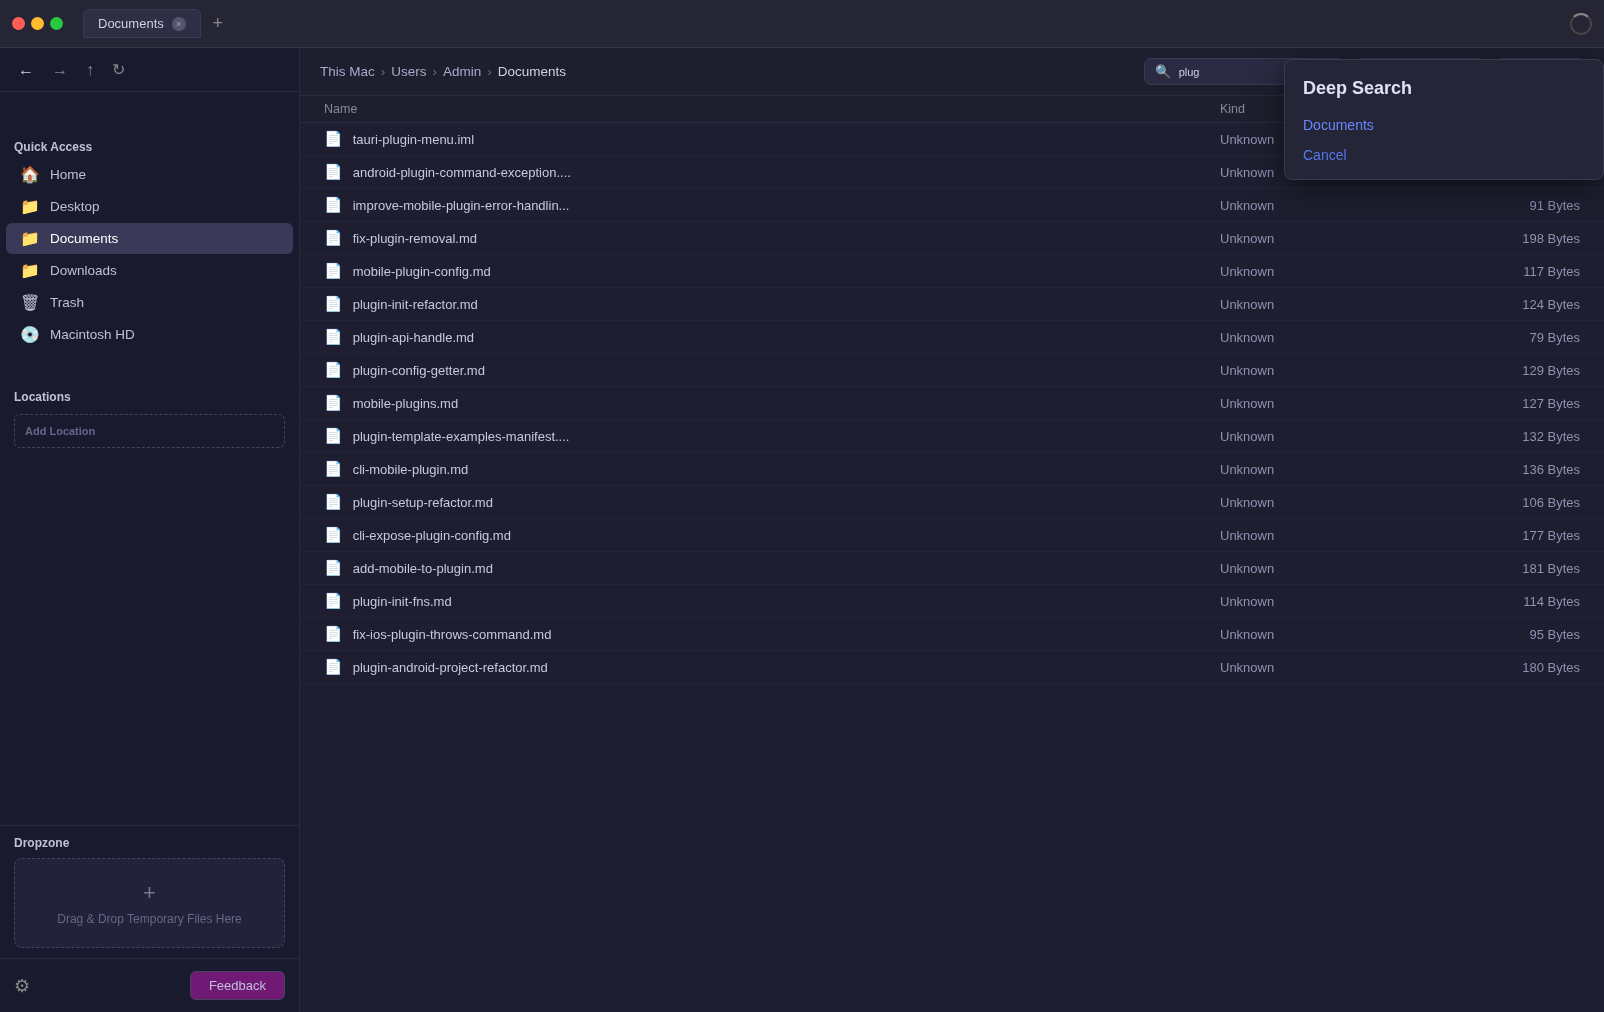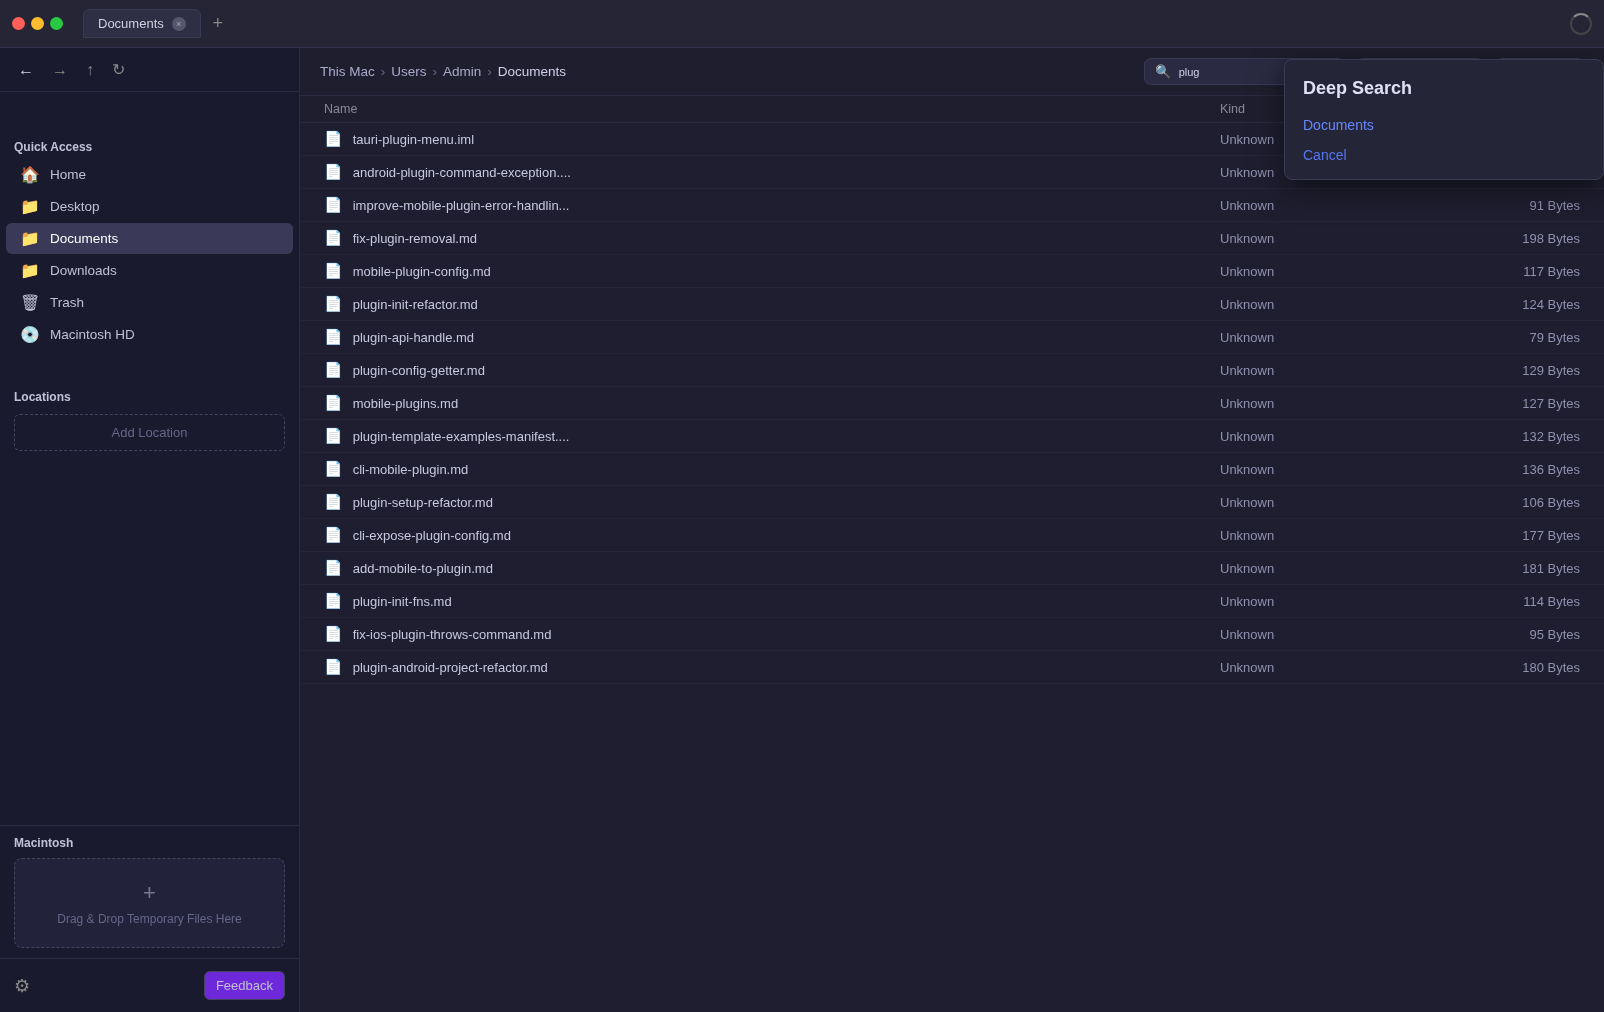--- a/index.html
+++ b/index.html
@@ -154,24 +154,25 @@
     .sidebar-item-icon {
       font-size: 16px;
       width: 20px;
       text-align: center;
     }
     .add-location-box {
       margin: 6px 14px;
       border: 1.5px dashed #444460;
       border-radius: 6px;
       padding: 10px;
-      text-align: center;
+      text-align: left;
       color: #666688;
-      font-size: 13px;
-      cursor: pointer;
+      font-size: 11px;
+      cursor: pointer;
+      font-weight: bold;
     }
     .dropzone-section {
       padding: 10px 14px;
       border-top: 1px solid #2a2a42;
     }
     .dropzone-title {
       font-size: 12px;
       font-weight: 700;
       color: #c0c0d8;
       margin-bottom: 8px;
@@ -196,26 +197,26 @@
       color: #777790;
     }
     .sidebar-footer {
       display: flex;
       align-items: center;
       justify-content: space-between;
       padding: 12px 14px;
       border-top: 1px solid #2a2a42;
     }
     .feedback-btn {
-      background: #6d28d9;
+      background: #701a75;
       border: 1px solid #444460;
       border-radius: 6px;
       color: #c0c0d8;
       font-size: 13px;
-      padding: 6px 11px;
+      padding: 6px 18px;
       cursor: pointer;
     }
     .gear-btn {
       background: transparent;
       border: none;
       color: #888;
       font-size: 18px;
       cursor: pointer;
     }
 
@@ -428,21 +429,21 @@
         <span>Macintosh HD</span>
       </div>
 
       <div class="sidebar-section-title">Locations</div>
       <div class="add-location-box">
         <span>Add Location</span>
       </div>
     </div>
 
     <div class="dropzone-section">
-      <div class="dropzone-title">Macintosh</div>
+      <div class="dropzone-title">Dropzone</div>
       <div class="dropzone-box">
         <span class="dropzone-plus">+</span>
         <span>Drag &amp; Drop Temporary Files Here</span>
       </div>
     </div>
 
     <div class="sidebar-footer">
       <button class="gear-btn">⚙</button>
       <button class="feedback-btn">Feedback</button>
     </div>

